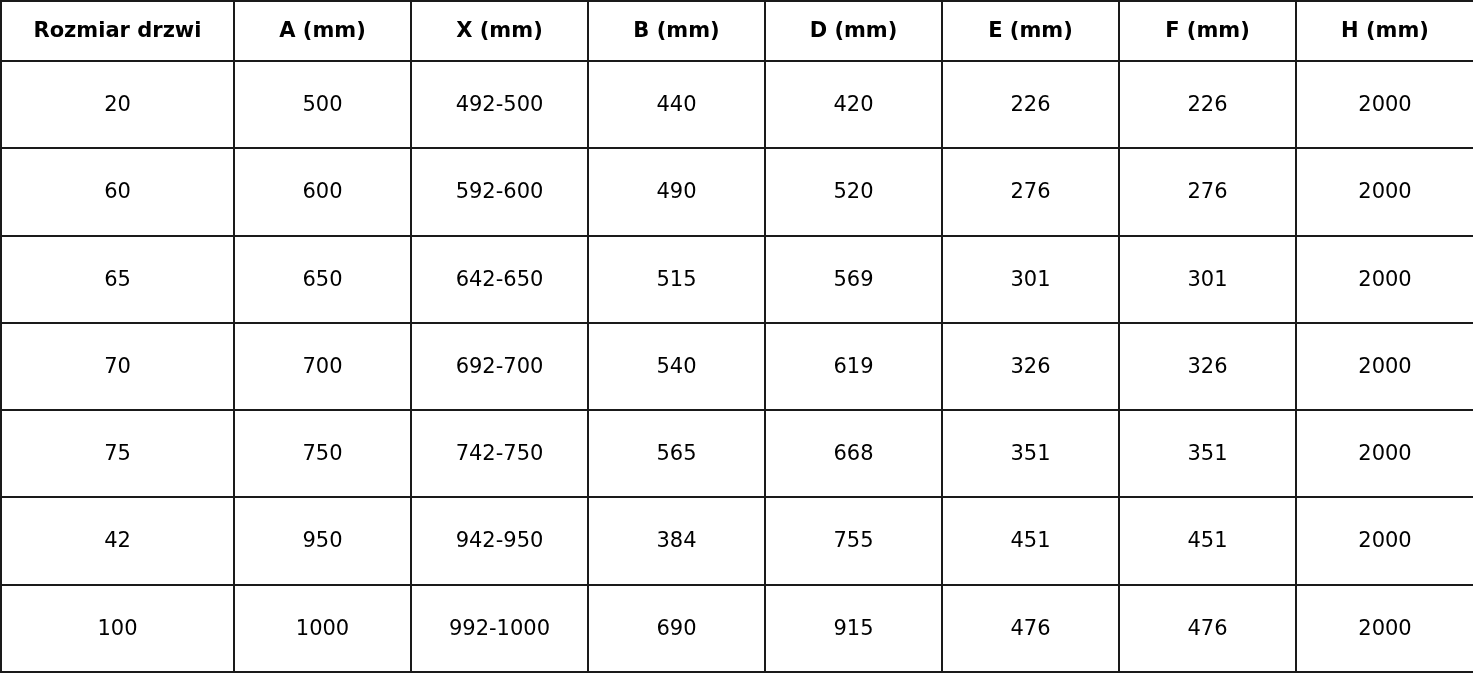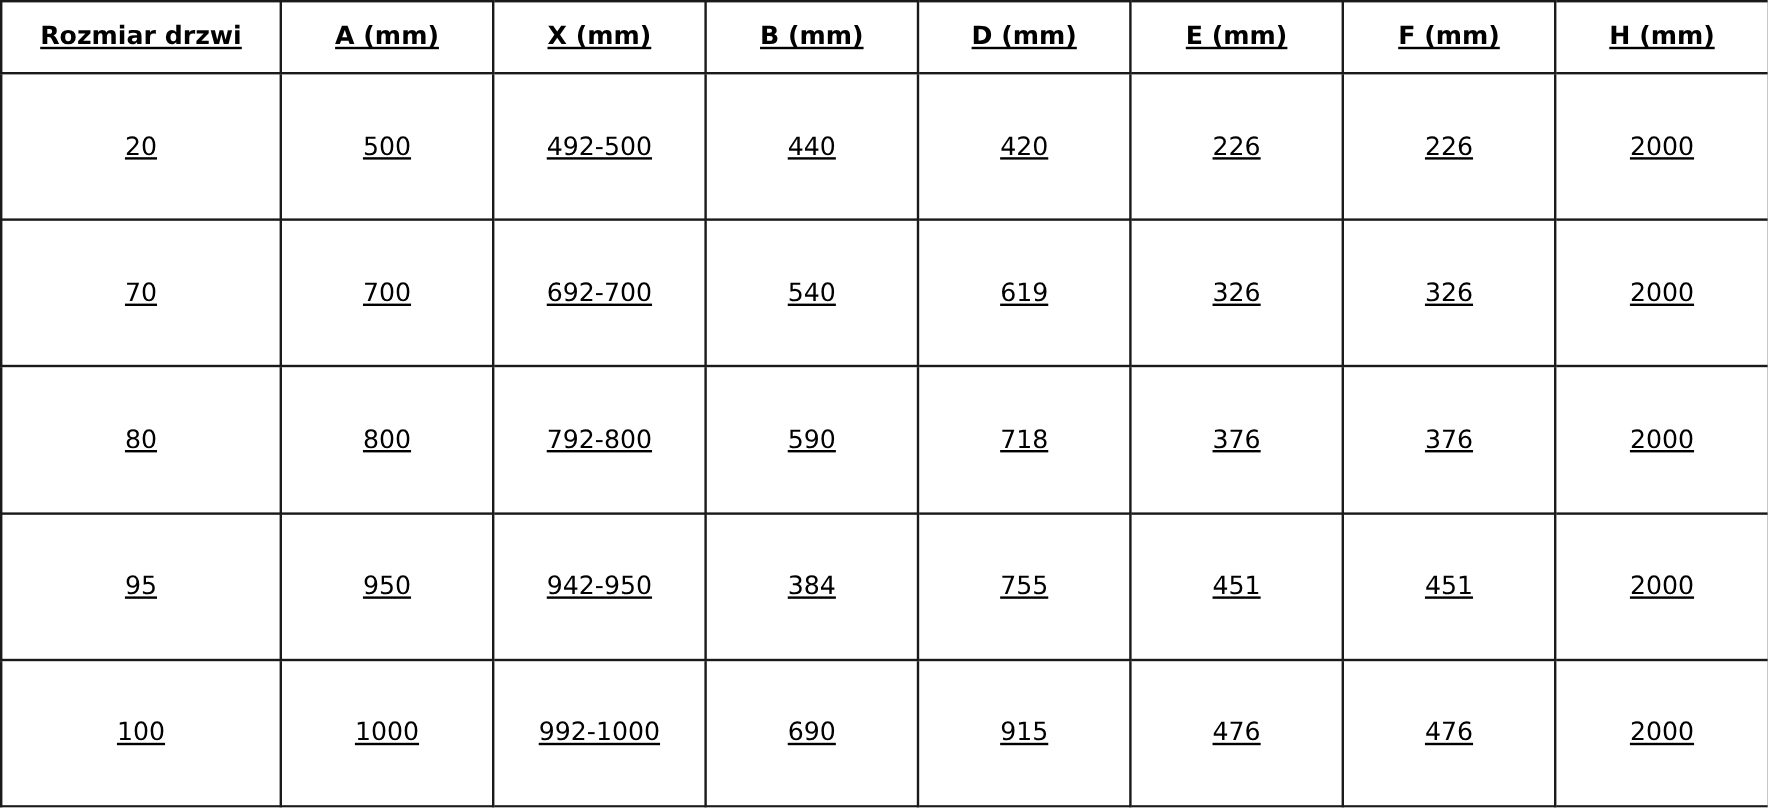--- a/index.html
+++ b/index.html
@@ -11,21 +11,20 @@
     width: 1473px;
     height: 673px;
     font-family: "DejaVu Sans", "Liberation Sans", sans-serif;
     color: #000000;
     overflow: hidden;
   }
   .table-wrap {
     width: 1322px;
     height: 673px;
     box-sizing: border-box;
-    text-decoration: underline;
   }
   table.spec-table {
     border-collapse: collapse;
     width: 1473px;
     height: 673px;
     table-layout: fixed;
   }
   table.spec-table th,
   table.spec-table td {
     border: 2px solid #1a1a1a;
@@ -88,41 +87,61 @@
         <td>20</td>
         <td>500</td>
         <td>492-500</td>
         <td>440</td>
         <td>420</td>
         <td>226</td>
         <td>226</td>
         <td>2000</td>
       </tr>
       <tr>
+        <td>60</td>
+        <td>600</td>
+        <td>592-600</td>
+        <td>490</td>
+        <td>520</td>
+        <td>276</td>
+        <td>276</td>
+        <td>2000</td>
+      </tr>
+      <tr>
+        <td>65</td>
+        <td>650</td>
+        <td>642-650</td>
+        <td>515</td>
+        <td>569</td>
+        <td>301</td>
+        <td>301</td>
+        <td>2000</td>
+      </tr>
+      <tr>
         <td>70</td>
         <td>700</td>
         <td>692-700</td>
         <td>540</td>
         <td>619</td>
         <td>326</td>
         <td>326</td>
         <td>2000</td>
       </tr>
       <tr>
-        <td>80</td>
-        <td>800</td>
-        <td>792-800</td>
-        <td>590</td>
-        <td>718</td>
-        <td>376</td>
-        <td>376</td>
+        <td>75</td>
+        <td>750</td>
+        <td>742-750</td>
+        <td>565</td>
+        <td>668</td>
+        <td>351</td>
+        <td>351</td>
         <td>2000</td>
       </tr>
       <tr>
-        <td>95</td>
+        <td>42</td>
         <td>950</td>
         <td>942-950</td>
         <td>384</td>
         <td>755</td>
         <td>451</td>
         <td>451</td>
         <td>2000</td>
       </tr>
       <tr>
         <td>100</td>

